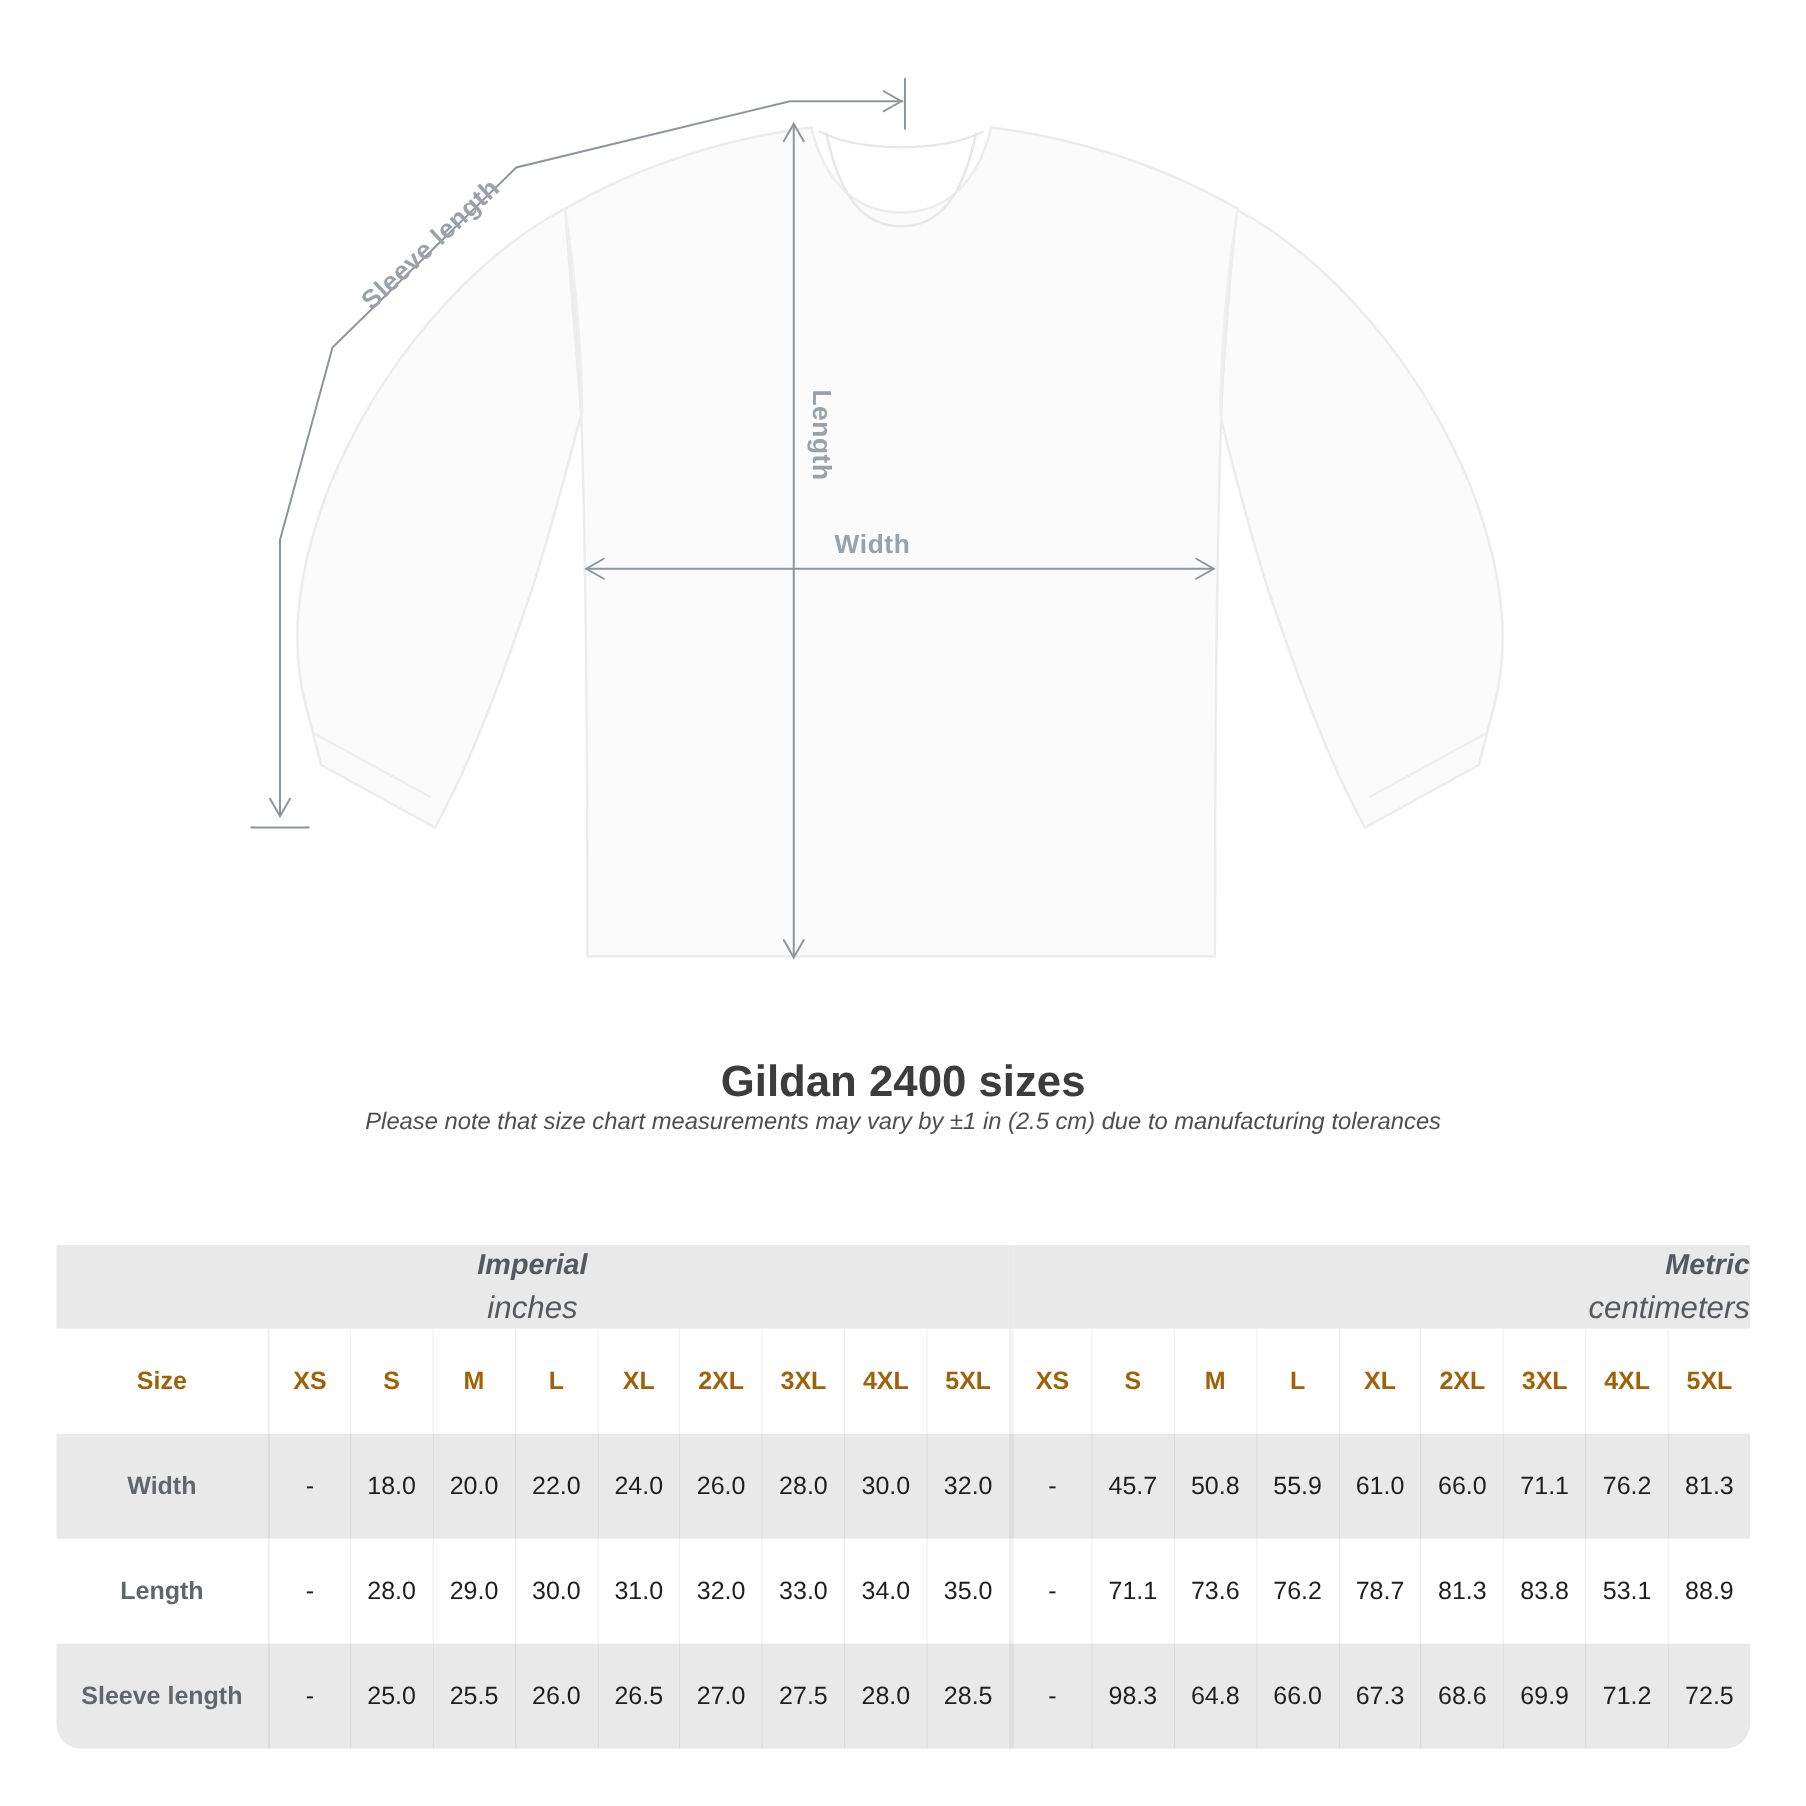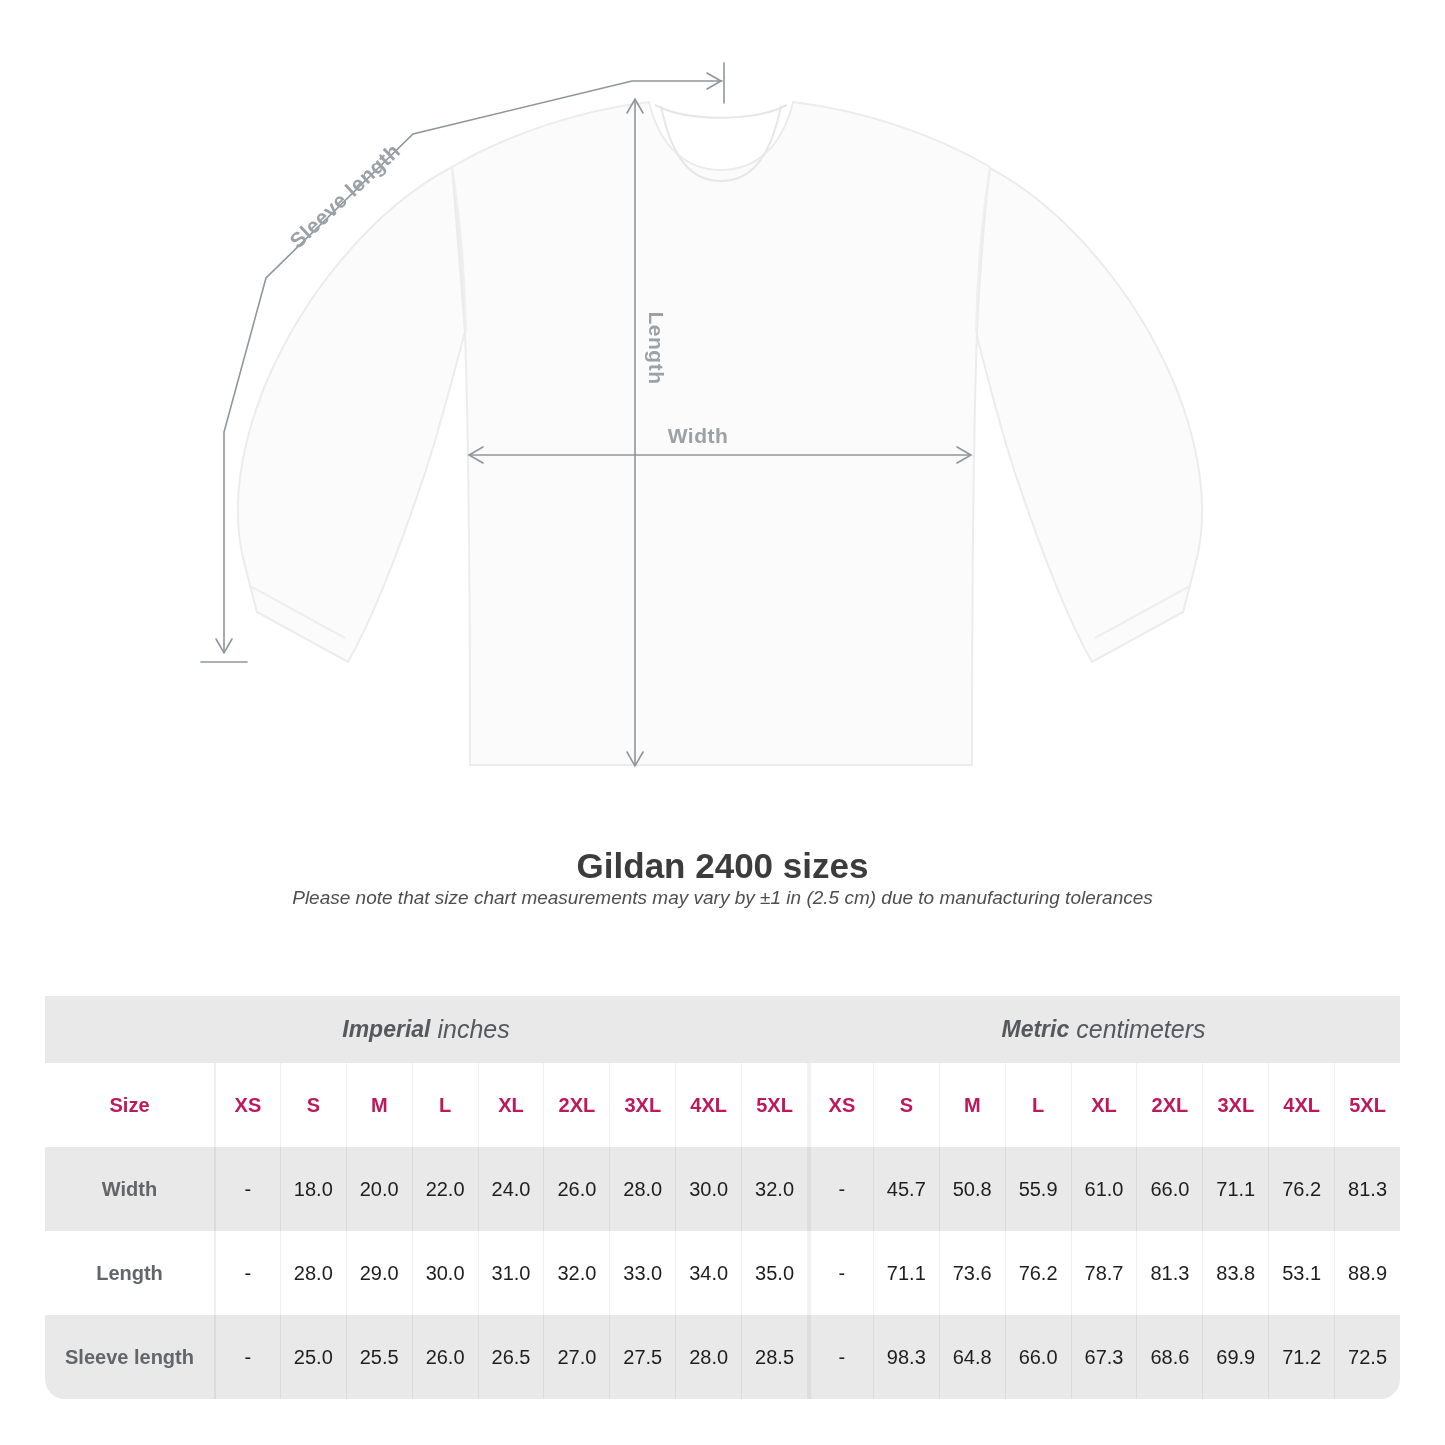--- a/index.html
+++ b/index.html
@@ -20,26 +20,26 @@
                 font-size:35px; font-weight:bold; color:#3c3c3c; }
   .page-note  { position:absolute; left:0; top:887px; width:100%; text-align:center;
                 font-size:19px; font-style:italic; color:#4e4e4e; }
 
   
   .size-table { position:absolute; left:45px; top:948px; width:1355px; height:451px;
                 display:grid; grid-template-columns:169px repeat(18, 1fr);
                 grid-template-rows:115px 84px 84px 84px 84px;
                 border-radius:20px; overflow:hidden; background:#ffffff; }
   .cell { display:flex; align-items:center; justify-content:center; }
-  .unit-cell { flex-direction:row; gap:7px; background:#e9e9e9;margin-top:48px; }
+  .unit-cell { flex-direction:column; gap:7px; background:#e9e9e9;margin-top:48px; }
   .unit-cell .unit-name { font-size:23px; font-weight:bold; font-style:italic; color:#55595d; }
   .unit-cell .unit-sub  { font-size:25px; font-style:italic; color:#55595d; }
   .span10 { grid-column:span 10; }
-  .span9  { grid-column:span 9; }
-  .hdr { font-size:20px; font-weight:bold; color:#be185d; }
+  .span9  { grid-column:span 9;align-items:flex-end; }
+  .hdr { font-size:20px; font-weight:bold; color:#a16207; }
   .lbl { font-size:20px; font-weight:bold; color:#62666a; }
   .val { font-size:20px; color:#1e1e1e; }
   .row-gray  { background:#e9e9e9; }
   .row-white { background:#ffffff; }
   .cut1 { border-left:1px solid rgba(0,0,0,0.06); }
   .cut2 { border-left:2px solid rgba(0,0,0,0.06); }
   .cut4 { border-left:4px solid rgba(0,0,0,0.05); }
 </style>
 </head>
 <body>

